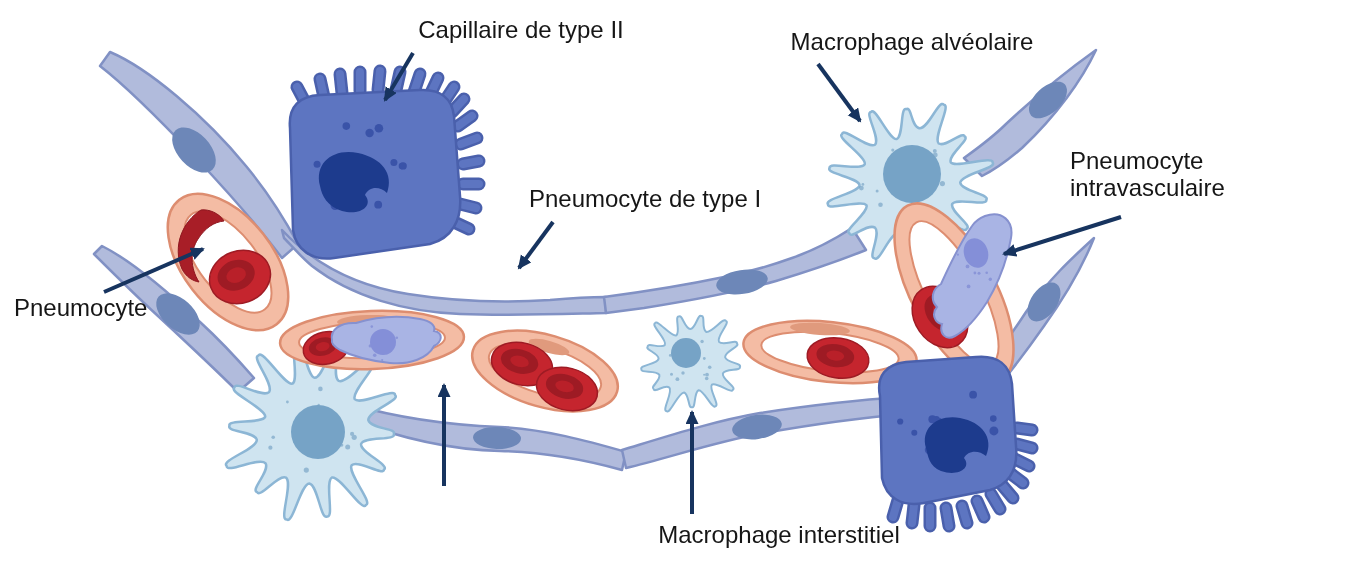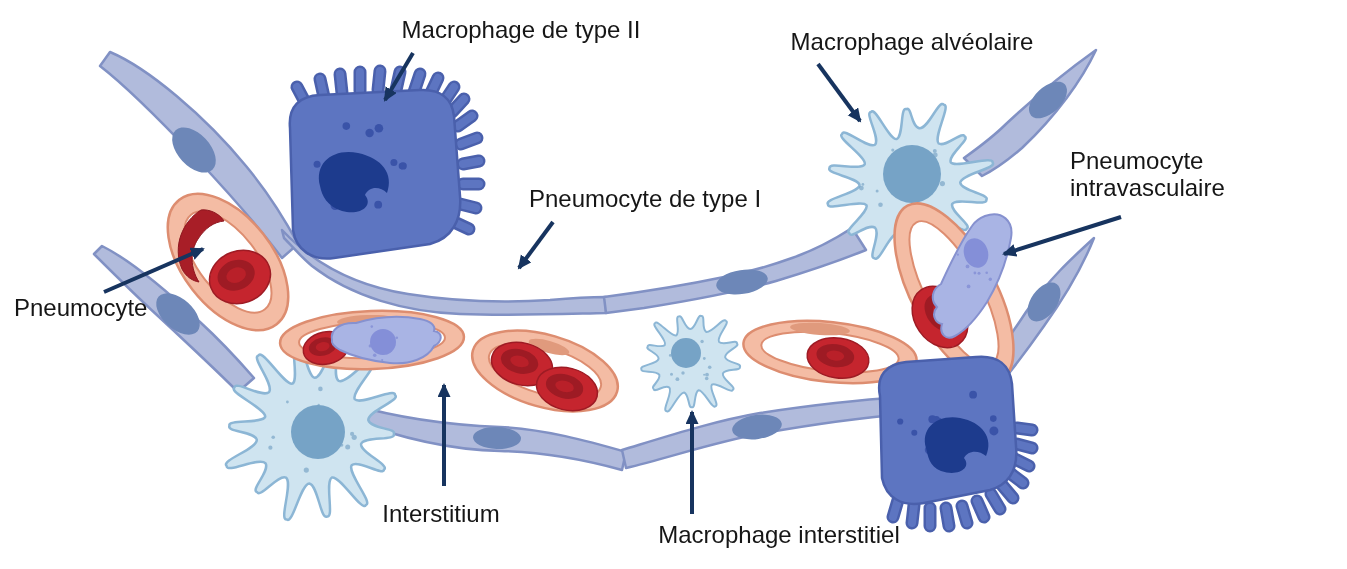--- a/index.html
+++ b/index.html
@@ -250,21 +250,20 @@
     <path d="M 413 53 L 385 100" marker-end="url(#ah)"></path>
     <path d="M 818 64 L 860 121" marker-end="url(#ah)"></path>
     <path d="M 553 222 L 519 268" marker-end="url(#ah)"></path>
     <path d="M 1121 217 L 1004 254" marker-end="url(#ah)"></path>
     <path d="M 104 292 L 203 249" marker-end="url(#ah)"></path>
     <path d="M 444 486 L 444 385" marker-end="url(#ah)"></path>
     <path d="M 692 514 L 692 412" marker-end="url(#ah)"></path>
   </g>
 </svg>
 
-  <div class="lbl center" style="left:521px;top:17px">Macrophage de type II</div>
+  <div class="lbl center" style="left:521px;top:17px">Capillaire de type II</div>
   <div class="lbl center" style="left:645px;top:186px">Pneumocyte de type I</div>
   <div class="lbl center" style="left:912px;top:29px">Macrophage alvéolaire</div>
   <div class="lbl" style="left:1070px;top:148px">Pneumocyte
 intravasculaire</div>
   <div class="lbl" style="left:14px;top:295px">Pneumocyte</div>
-  <div class="lbl center" style="left:441px;top:501px">Interstitium</div>
   <div class="lbl center" style="left:779px;top:522px">Macrophage interstitiel</div>
 </div>
 
 </body></html>

